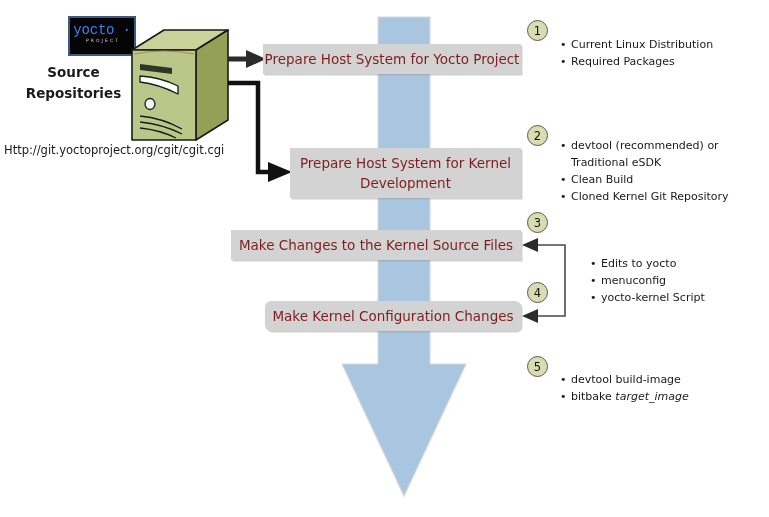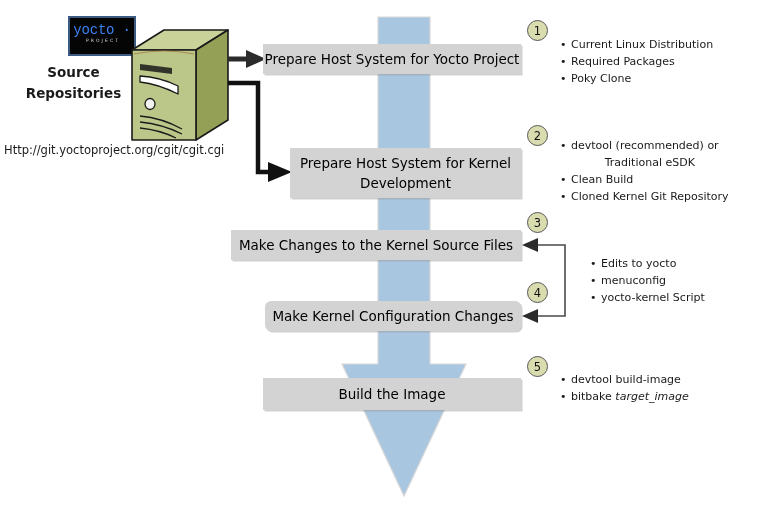--- a/index.html
+++ b/index.html
@@ -93,21 +93,21 @@
     top: 0;
     width: 769px;
     height: 517px;
     z-index: 5;
   }
 
   
   .proc-box {
     background: #d3d3d3;
     border: 0;
-    color: #000000;
+    color: #7f1d1d;
     font-size: 13.5px;
     display: flex;
     align-items: center;
     justify-content: center;
     text-align: center;
     line-height: 20px;
     box-shadow: 1.5px 1.5px 0 rgba(150,150,150,0.45);
     z-index: 6;
   }
   #box-1 { left: 263px; top: 44px;  width: 258px; height: 30px; }
@@ -157,21 +157,20 @@
   .notes li::before {
     content: "\2022";
     position: absolute;
     left: 0;
     top: -0.5px;
     font-size: 11px;
   }
   .notes li .wrap2 {
     display: block;
     padding-left: 0;
-    text-align: center;
   }
   .notes li i { font-style: italic; }
 
   #notes-1 { left: 548px; top: 36px;  }
   #notes-2 { left: 548px; top: 137px; }
   #notes-3 { left: 578px; top: 255px; }
   #notes-5 { left: 548px; top: 371px; }
 
   
   #bracket {
@@ -251,35 +250,31 @@
   </div>
 
   <div class="abs proc-box" id="box-3">
     <span>Make Changes to the Kernel Source Files</span>
   </div>
 
   <div class="abs proc-box" id="box-4">
     <span>Make Kernel Configuration Changes</span>
   </div>
 
-  <div class="abs proc-box" id="box-5">
-    <span>Build the Image</span>
-  </div>
 
   <div class="abs step-circle" id="circle-1">1</div>
   <div class="abs step-circle" id="circle-2">2</div>
   <div class="abs step-circle" id="circle-3">3</div>
   <div class="abs step-circle" id="circle-4">4</div>
   <div class="abs step-circle" id="circle-5">5</div>
 
   <div class="abs notes" id="notes-1">
     <ul>
       <li><span>Current Linux Distribution</span></li>
       <li><span>Required Packages</span></li>
-      <li><span>Poky Clone</span></li>
     </ul>
   </div>
 
   <div class="abs notes" id="notes-2">
     <ul>
       <li>
         <span>devtool (recommended) or</span>
         <span class="wrap2">Traditional eSDK</span>
       </li>
       <li><span>Clean Build</span></li>

